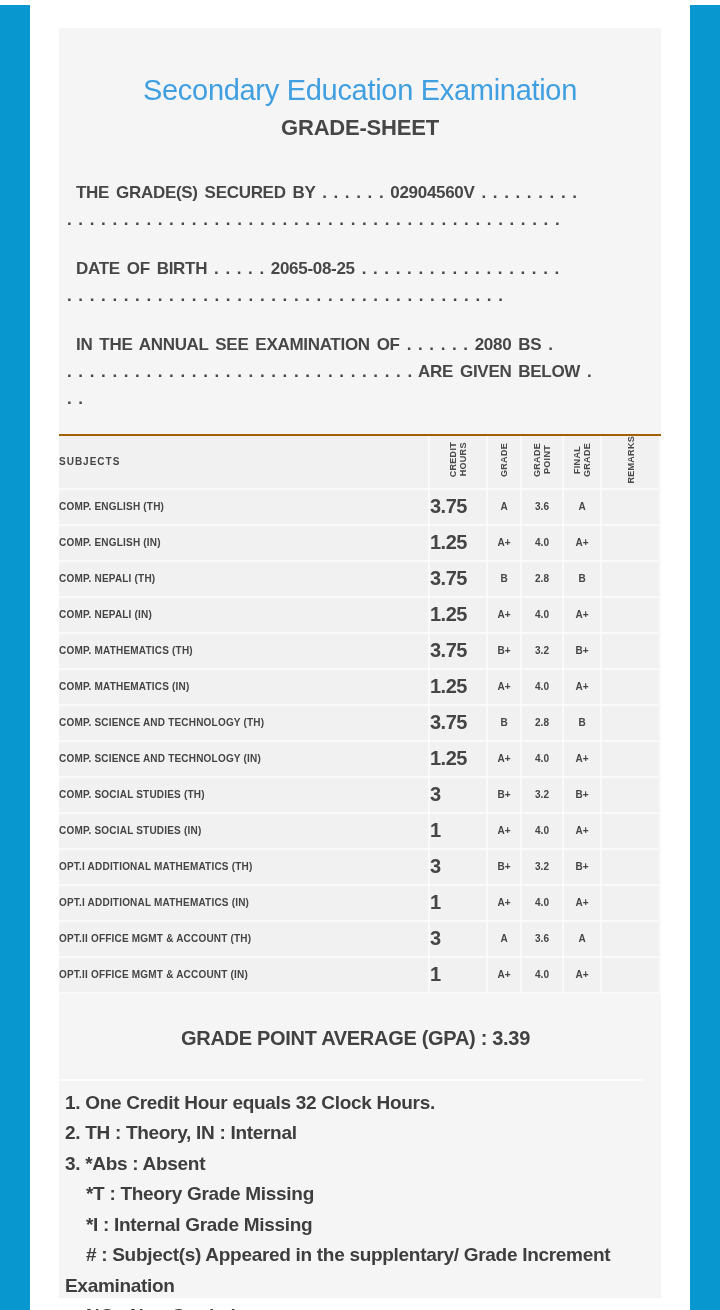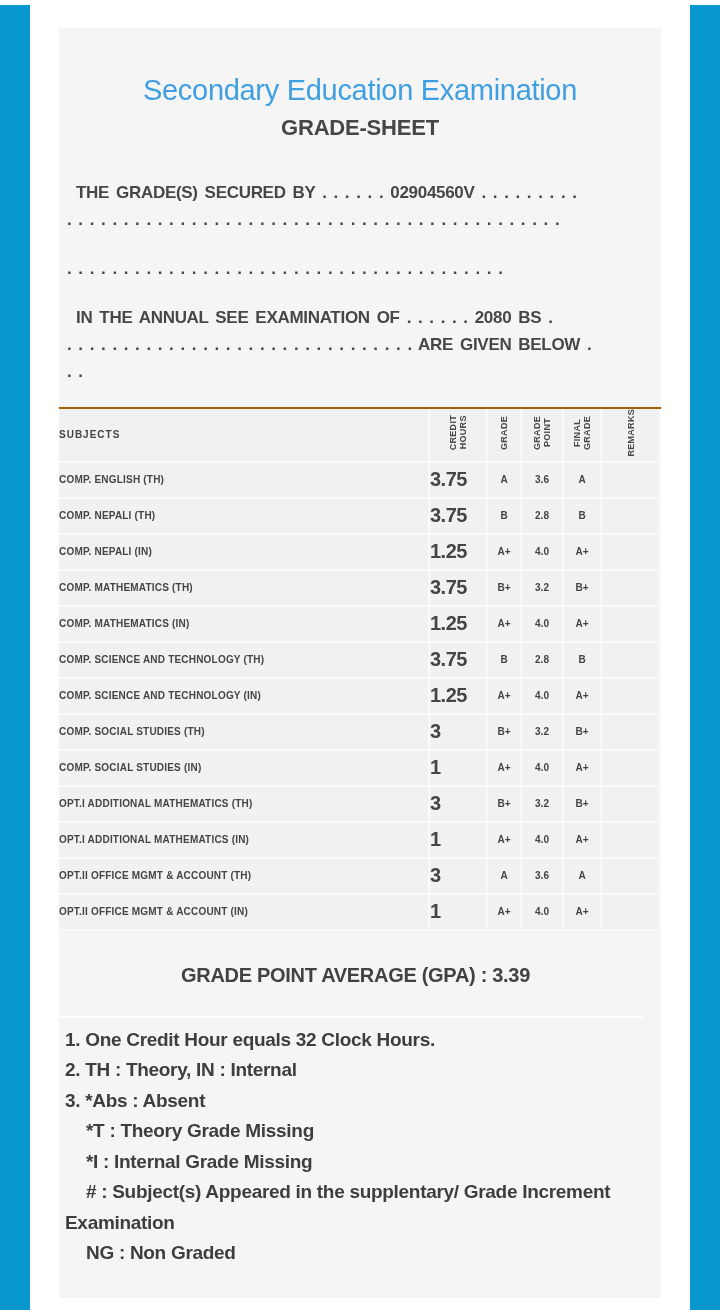--- a/index.html
+++ b/index.html
@@ -147,20 +147,21 @@
   <div class="panel">
     <div class="title">Secondary Education Examination</div>
     <div class="subtitle">GRADE-SHEET</div>
 
     <div class="info-wrap" id="info-paragraphs">
         <div class="info-para">
           <div class="info-line first">THE GRADE(S) SECURED BY . . . . . . 02904560V . . . . . . . . .</div>
           <div class="info-line">. . . . . . . . . . . . . . . . . . . . . . . . . . . . . . . . . . . . . . . . . . . .</div>
         </div>
         <div class="info-para">
+          <div class="info-line first">DATE OF BIRTH . . . . . 2065-08-25 . . . . . . . . . . . . . . . . . .</div>
           <div class="info-line">. . . . . . . . . . . . . . . . . . . . . . . . . . . . . . . . . . . . . . .</div>
         </div>
         <div class="info-para">
           <div class="info-line first">IN THE ANNUAL SEE EXAMINATION OF . . . . . . 2080 BS .</div>
           <div class="info-line">. . . . . . . . . . . . . . . . . . . . . . . . . . . . . . . ARE GIVEN BELOW .</div>
           <div class="info-line">. .</div>
         </div>
       </div>
 
     <table class="grades">
@@ -185,20 +186,28 @@
             <th class="val last rot-h"><span class="rot">REMARKS</span></th>
           </tr>
         </thead>
       <tbody id="table-body">
           <tr>
             <td class="subject">COMP. ENGLISH (TH)</td>
             <td class="credit val">3.75</td>
             <td class="small val">A</td>
             <td class="small val">3.6</td>
             <td class="small val">A</td>
+            <td class="small val last"></td>
+          </tr>
+          <tr>
+            <td class="subject">COMP. ENGLISH (IN)</td>
+            <td class="credit val">1.25</td>
+            <td class="small val">A+</td>
+            <td class="small val">4.0</td>
+            <td class="small val">A+</td>
             <td class="small val last"></td>
           </tr>
           <tr>
             <td class="subject">COMP. NEPALI (TH)</td>
             <td class="credit val">3.75</td>
             <td class="small val">B</td>
             <td class="small val">2.8</td>
             <td class="small val">B</td>
             <td class="small val last"></td>
           </tr>

